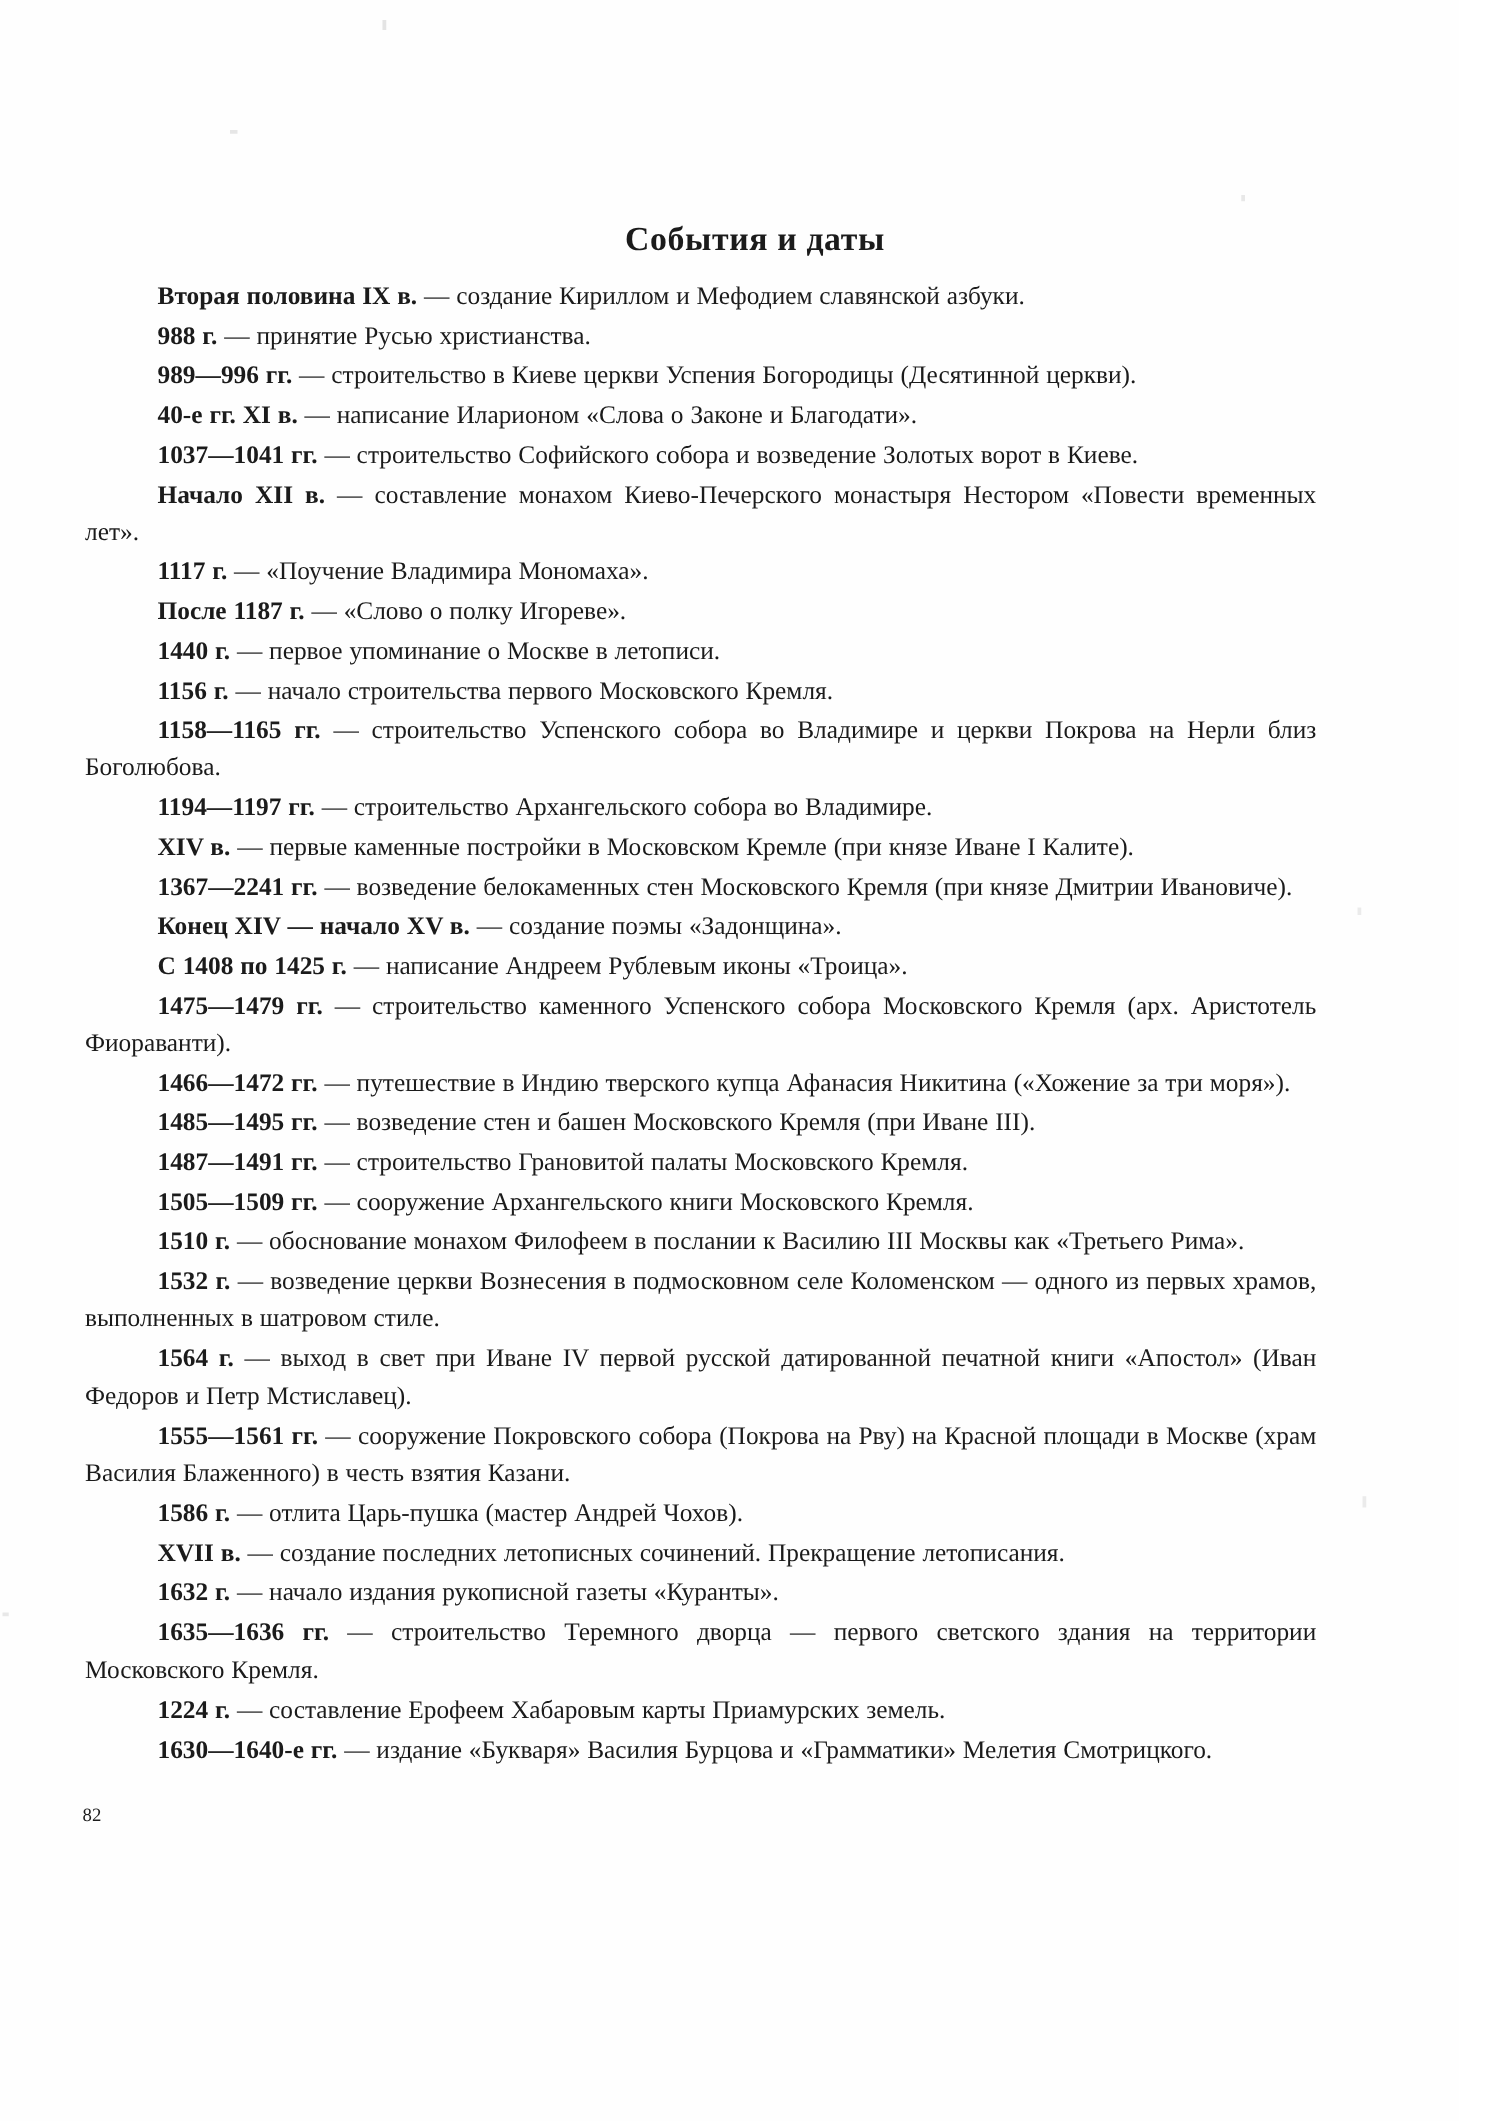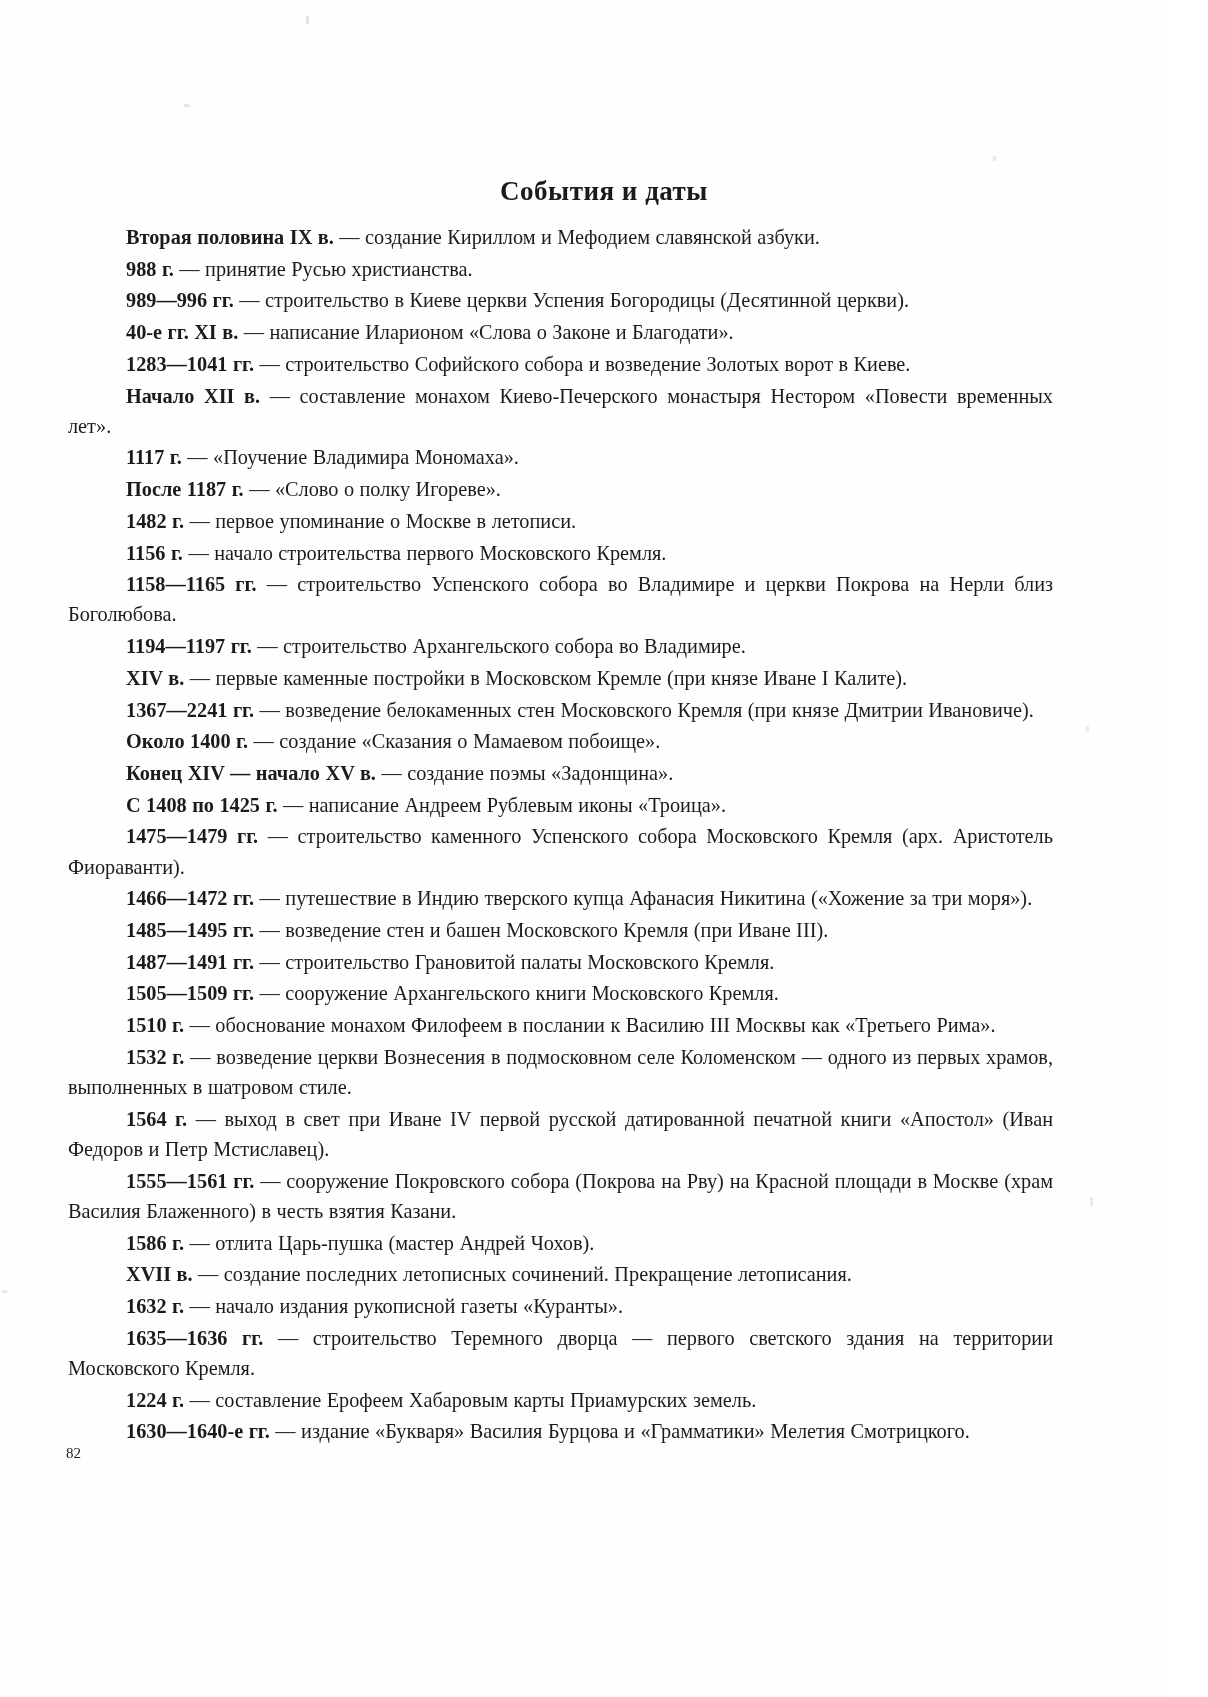--- a/index.html
+++ b/index.html
@@ -82,31 +82,30 @@
   <div class="speck s5"></div>
   <div class="speck s6"></div>
 
   <h1 class="page-title">События и даты</h1>
 
   <div class="content" id="entries">
       <p class="entry"><span class="lead">Вторая половина IX в.</span><span> — создание Кириллом и Мефодием славянской азбуки.</span></p>
       <p class="entry"><span class="lead">988 г.</span><span> — принятие Русью христианства.</span></p>
       <p class="entry"><span class="lead">989—996 гг.</span><span> — строительство в Киеве церкви Успения Богородицы (Десятинной церкви).</span></p>
       <p class="entry"><span class="lead">40-е гг. XI в.</span><span> — написание Иларионом «Слова о Законе и Благодати».</span></p>
-      <p class="entry"><span class="lead">1283—1041 гг.</span><span> — строительство Софийского собора и возведение Золотых ворот в Киеве.</span></p>
+      <p class="entry"><span class="lead">1037—1041 гг.</span><span> — строительство Софийского собора и возведение Золотых ворот в Киеве.</span></p>
       <p class="entry"><span class="lead">Начало XII в.</span><span> — составление монахом Киево-Печерского монастыря Нестором «Повести временных лет».</span></p>
       <p class="entry"><span class="lead">1117 г.</span><span> — «Поучение Владимира Мономаха».</span></p>
       <p class="entry"><span class="lead">После 1187 г.</span><span> — «Слово о полку Игореве».</span></p>
-      <p class="entry"><span class="lead">1482 г.</span><span> — первое упоминание о Москве в летописи.</span></p>
+      <p class="entry"><span class="lead">1440 г.</span><span> — первое упоминание о Москве в летописи.</span></p>
       <p class="entry"><span class="lead">1156 г.</span><span> — начало строительства первого Московского Кремля.</span></p>
       <p class="entry"><span class="lead">1158—1165 гг.</span><span> — строительство Успенского собора во Владимире и церкви Покрова на Нерли близ Боголюбова.</span></p>
       <p class="entry"><span class="lead">1194—1197 гг.</span><span> — строительство Архангельского собора во Владимире.</span></p>
       <p class="entry"><span class="lead">XIV в.</span><span> — первые каменные постройки в Московском Кремле (при князе Иване I Калите).</span></p>
       <p class="entry"><span class="lead">1367—2241 гг.</span><span> — возведение белокаменных стен Московского Кремля (при князе Дмитрии Ивановиче).</span></p>
-      <p class="entry"><span class="lead">Около 1400 г.</span><span> — создание «Сказания о Мамаевом побоище».</span></p>
       <p class="entry"><span class="lead">Конец XIV — начало XV в.</span><span> — создание поэмы «Задонщина».</span></p>
       <p class="entry"><span class="lead">С 1408 по 1425 г.</span><span> — написание Андреем Рублевым иконы «Троица».</span></p>
       <p class="entry"><span class="lead">1475—1479 гг.</span><span> — строительство каменного Успенского собора Московского Кремля (арх. Аристотель Фиораванти).</span></p>
       <p class="entry"><span class="lead">1466—1472 гг.</span><span> — путешествие в Индию тверского купца Афанасия Никитина («Хожение за три моря»).</span></p>
       <p class="entry"><span class="lead">1485—1495 гг.</span><span> — возведение стен и башен Московского Кремля (при Иване III).</span></p>
       <p class="entry"><span class="lead">1487—1491 гг.</span><span> — строительство Грановитой палаты Московского Кремля.</span></p>
       <p class="entry"><span class="lead">1505—1509 гг.</span><span> — сооружение Архангельского книги Московского Кремля.</span></p>
       <p class="entry"><span class="lead">1510 г.</span><span> — обоснование монахом Филофеем в послании к Василию III Москвы как «Третьего Рима».</span></p>
       <p class="entry"><span class="lead">1532 г.</span><span> — возведение церкви Вознесения в подмосковном селе Коломенском — одного из первых храмов, выполненных в шатровом стиле.</span></p>
       <p class="entry"><span class="lead">1564 г.</span><span> — выход в свет при Иване IV первой русской датированной печатной книги «Апостол» (Иван Федоров и Петр Мстиславец).</span></p>

